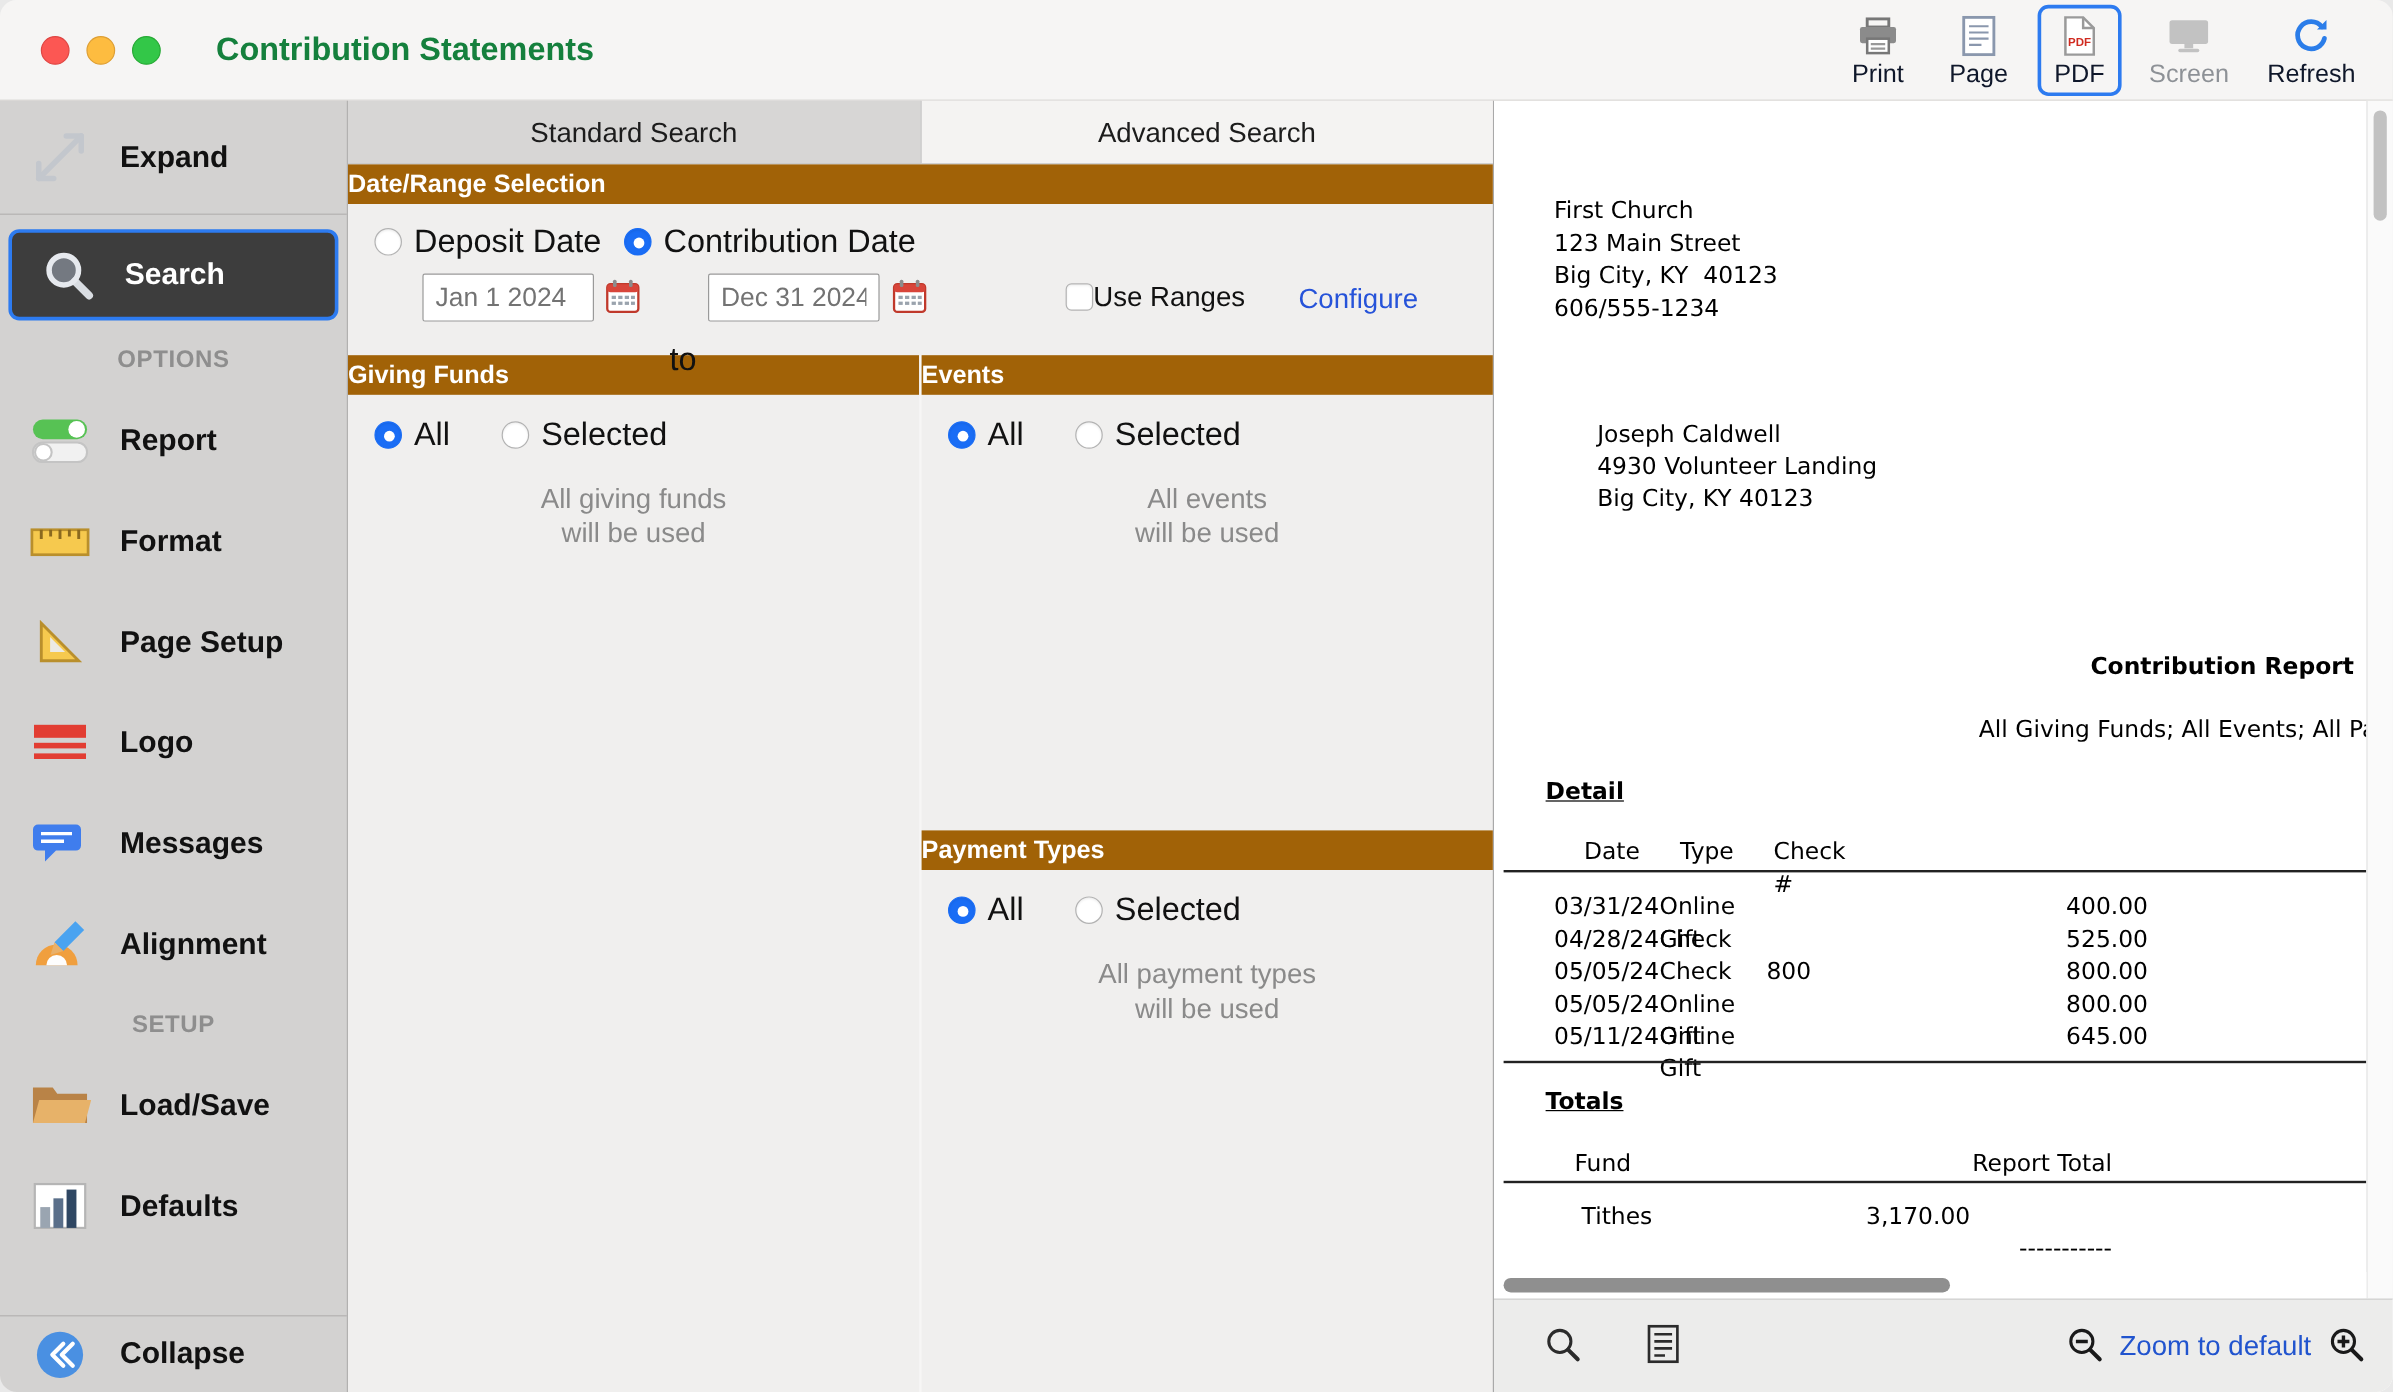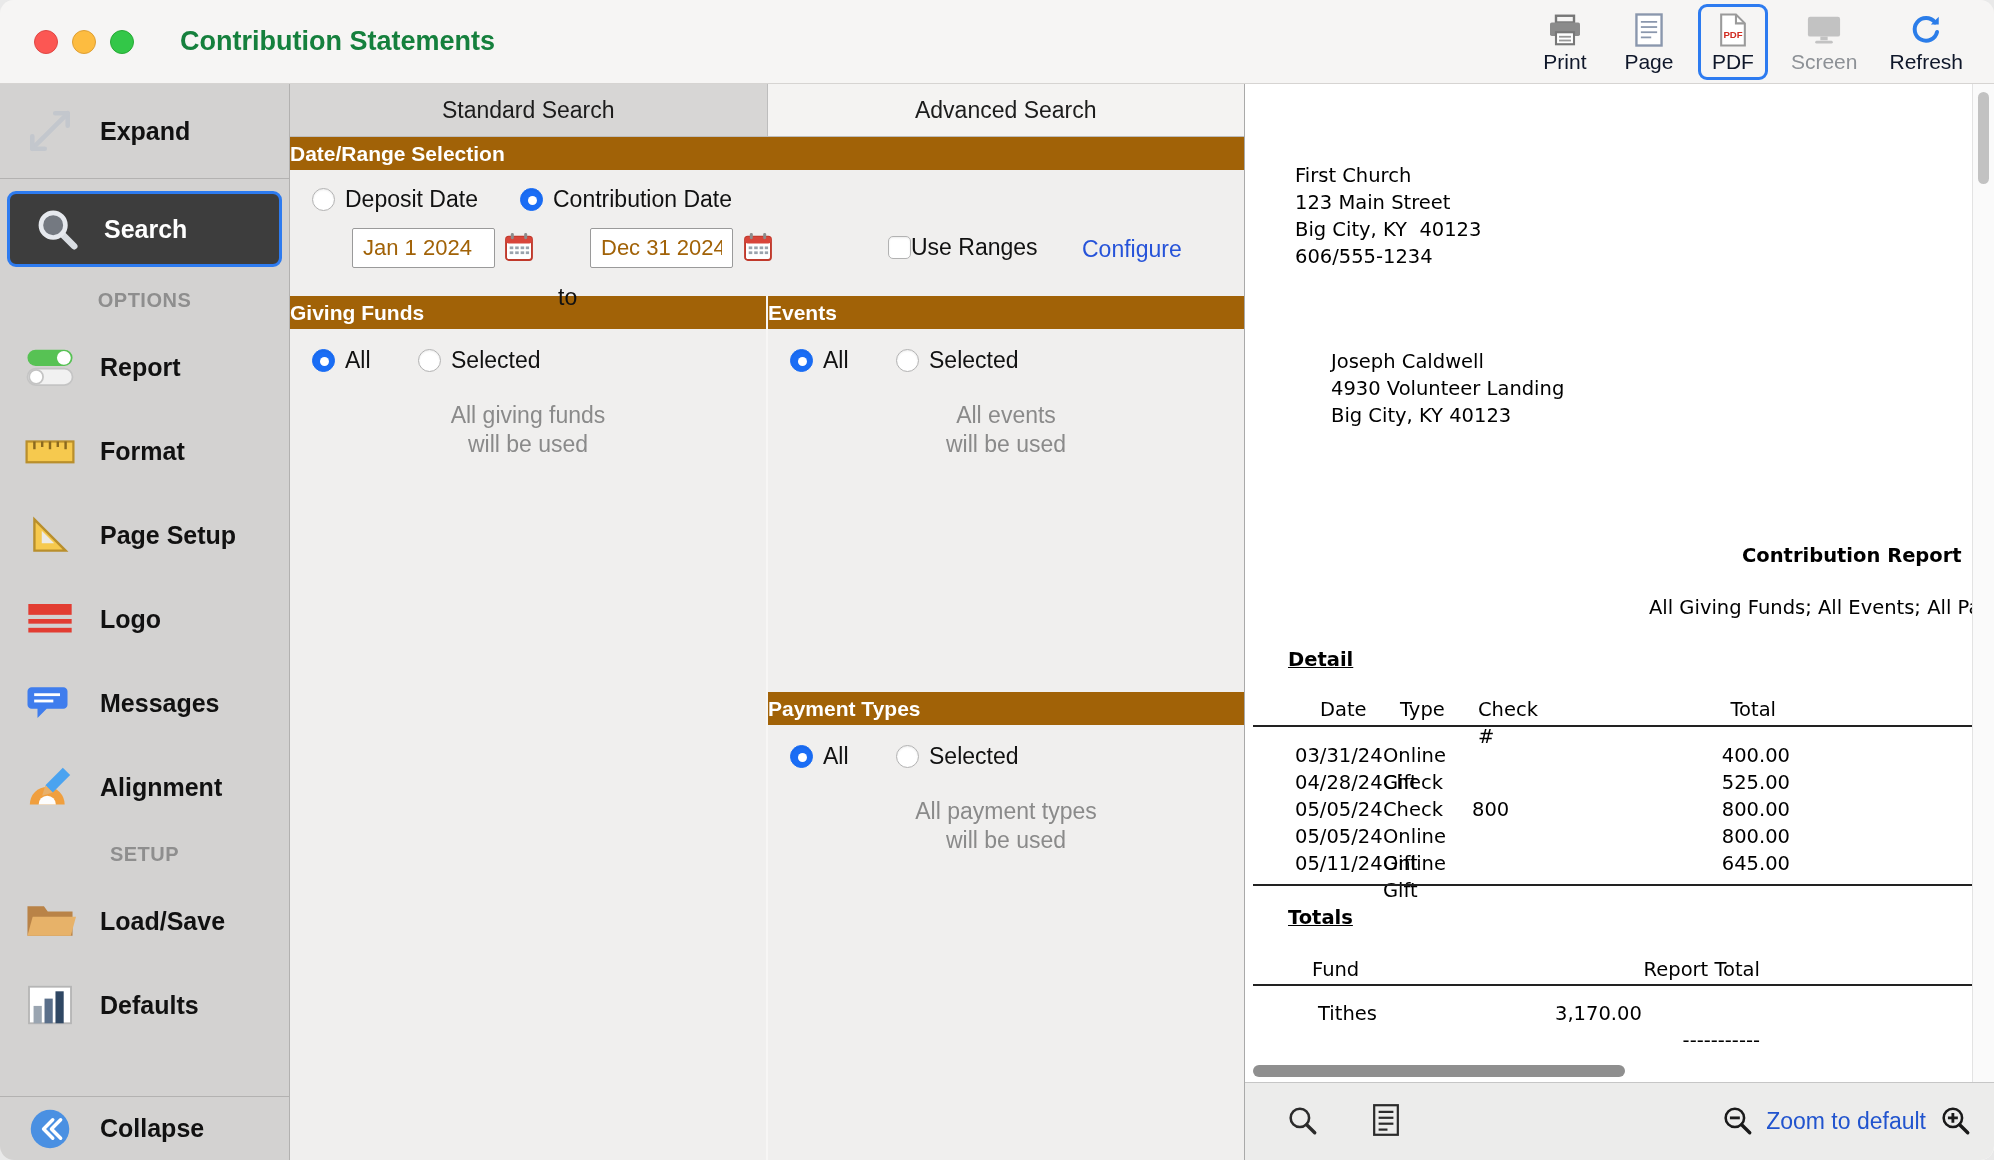--- a/index.html
+++ b/index.html
@@ -44,22 +44,22 @@
   .tabs { height:53px; display:flex; flex:0 0 53px; border-bottom:1px solid #bdbdbd; }
   .tab { flex:1; display:flex; align-items:center; justify-content:center; font-size:23px; color:#1c1c1c; cursor:pointer; }
   .tab.active { background:#d7d6d5; }
   .tab.inactive { background:#f4f3f2; border-left:1px solid #bdbdbd; }
   .sec-header { height:33px; background:#a16207; color:#fff; font-size:21px; font-weight:700; display:flex; align-items:center; flex:0 0 33px; }
   .dr-content { height:126px; flex:0 0 126px; position:relative; }
   .radio-opt { display:inline-flex; align-items:center; gap:10px; cursor:pointer; position:absolute; }
   .radio { width:23px; height:23px; border-radius:50%; background:#fff; border:1px solid #b2b2b2; box-shadow:inset 0 1px 2px rgba(0,0,0,0.08); position:relative; flex:0 0 23px; }
   .radio.checked { background:#1a6df5; border-color:#1a6df5; }
   .radio.checked::after { content:""; position:absolute; left:7px; top:7px; width:9px; height:9px; border-radius:50%; background:#fff; }
-  .radio-label { font-size:23px; color:#111; white-space:nowrap; }
-  .date-input { position:absolute; width:143px; height:40px; border:1px solid #9a9a9a; border-radius:2px; background:#fff; font-family:"Liberation Sans", sans-serif; font-size:22px; padding:0 10px; color:#a16207; }
+  .radio-label { font-size:27px; color:#111; white-space:nowrap; }
+  .date-input { position:absolute; width:143px; height:40px; border:1px solid #9a9a9a; border-radius:2px; background:#fff; font-family:"Liberation Sans", sans-serif; font-size:22px; padding:0 10px; color:#737373; }
   .cal-btn { position:absolute; width:32px; height:32px; border:none; background:transparent; cursor:pointer; padding:0; }
   .checkbox-opt { position:absolute; display:inline-flex; align-items:center; gap:0; cursor:pointer; }
   .checkbox { width:23px; height:23px; border-radius:5px; background:#fff; border:1px solid #b2b2b2; box-shadow:inset 0 1px 2px rgba(0,0,0,0.08); }
   .cb-label { font-size:23px; color:#111; }
   .link { color:#2653d9; font-size:23px; cursor:pointer; text-decoration:none; position:absolute; }
   .cols { flex:1; display:flex; min-height:0; }
   .col-left { width:476px; flex:0 0 476px; display:flex; flex-direction:column; }
   .col-right { flex:1; border-left:2px solid #f7f6f5; display:flex; flex-direction:column; }
   .col-content { position:relative; }
   .gf-content { flex:1; }
@@ -437,21 +437,20 @@
 
           <div class="abs" style="left:497px; top:460px; font-weight:700; white-space:nowrap;">Contribution Report</div>
           <div class="abs" style="left:404px; top:512px; white-space:nowrap;">All Giving Funds; All Events; All Payr</div>
 
           <div class="abs u-bold" style="left:43px; top:564px;">Detail</div>
 
           <div class="detail-grid" style="top:612px;">
             <span class="dh-date">Date</span>
             <span class="dh-type">Type</span>
             <span class="dh-check">Check #</span>
-            <span class="dh-total">Total</span>
           </div>
           <div class="doc-rule" style="top:641px;"></div>
 
           <div class="detail-grid" style="top:658px;">
             <span>03/31/24</span>
               <span>Online Gift</span>
               <span></span>
               <span class="d-total">400.00</span>
           </div>
           <div class="detail-grid" style="top:685px;">

